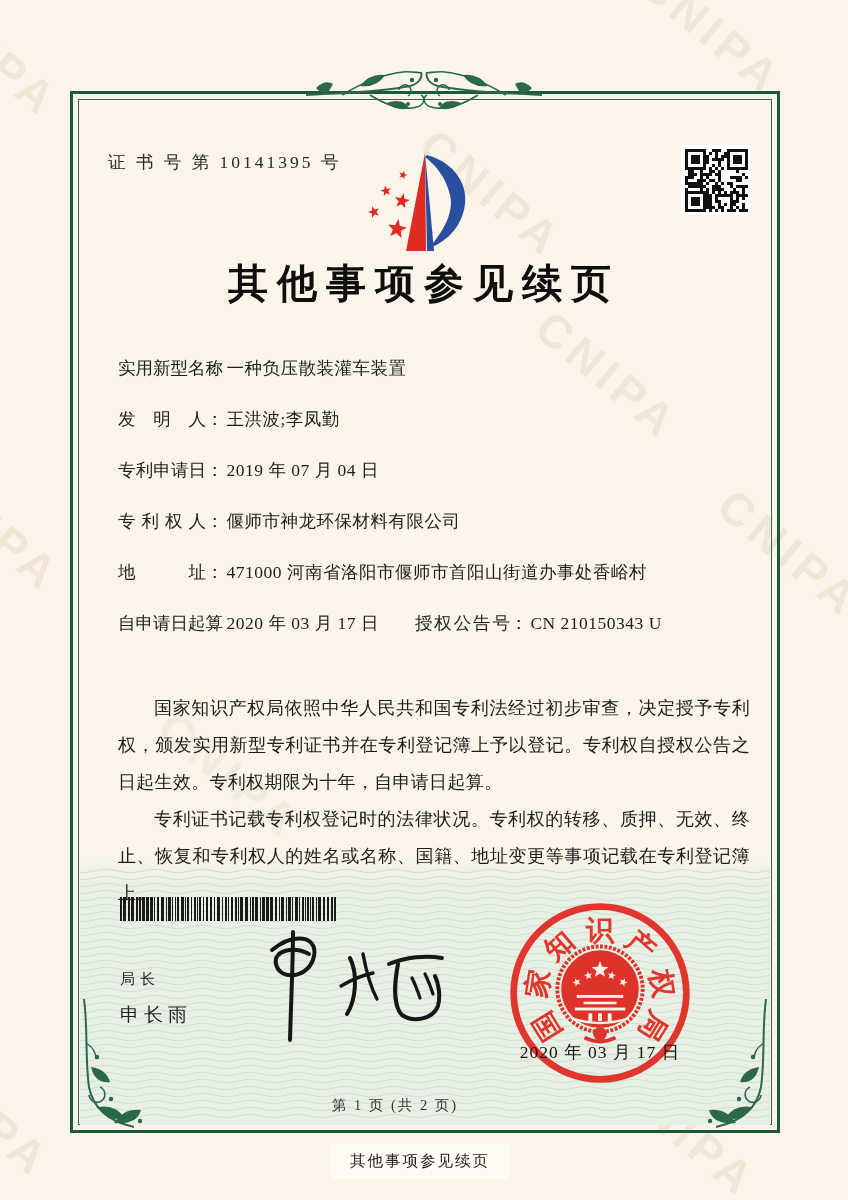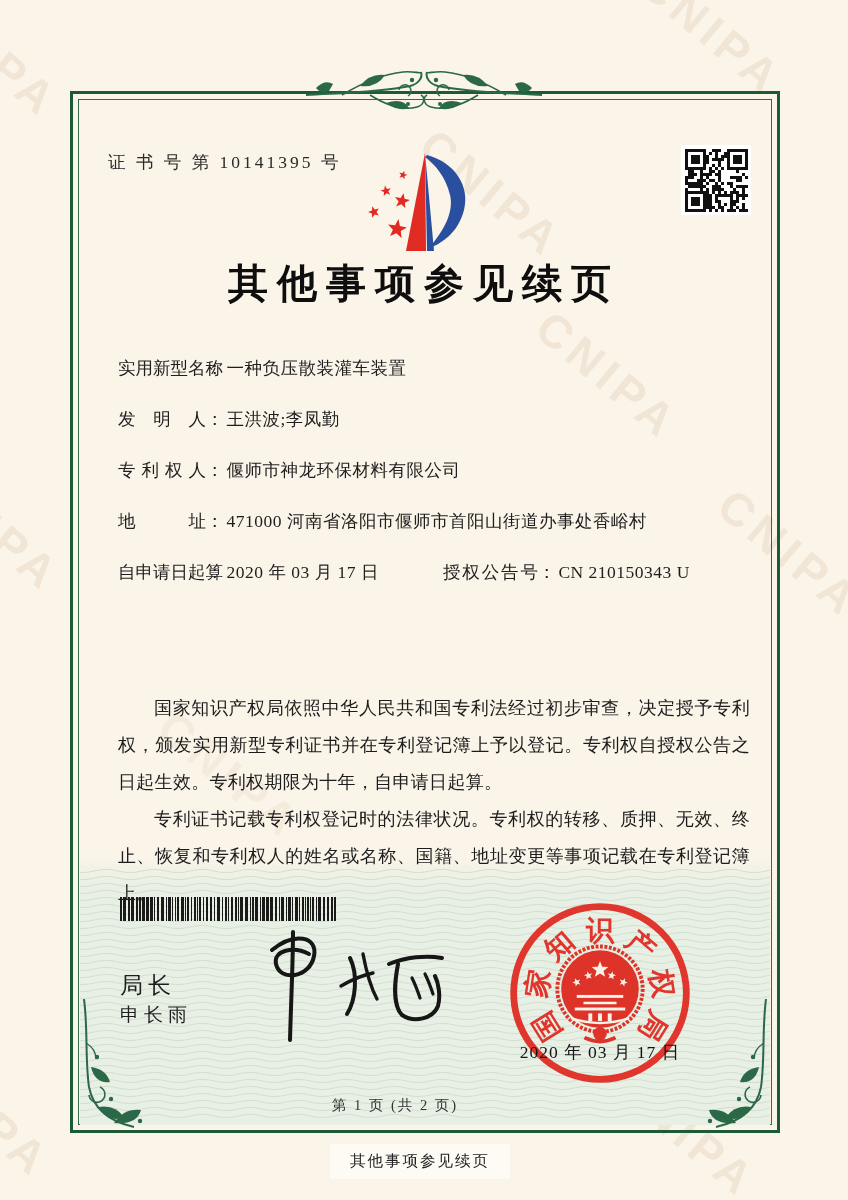--- a/index.html
+++ b/index.html
@@ -39,30 +39,30 @@
   .qr{position:absolute;left:681px;top:145px;width:70px;height:70px;background:#fff;
     display:flex;align-items:center;justify-content:center;}
   .title{position:absolute;left:0;top:256px;width:848px;text-align:center;
     font-size:40px;font-weight:bold;letter-spacing:9px;color:#0e0e0e;}
   
   .fields{position:absolute;left:118px;top:356px;width:640px;font-size:17.5px;color:#1e1e1e;}
   .f-row{height:19px;margin-bottom:32px;white-space:nowrap;}
   .f-label{display:inline-block;width:88px;text-align:justify;text-align-last:justify;vertical-align:top;}
   .f-colon{display:inline-block;margin-right:3px;}
   .f-value{letter-spacing:.5px;font-family:Liberation Serif, serif;}
-  .f-row .pair2{margin-left:64px;}
+  .f-row .pair2{margin-left:36px;}
   .pair2 .f-label{width:95px;}
   
   .paras{position:absolute;left:118px;top:690px;width:632px;
     font-size:18px;line-height:37px;text-align:justify;letter-spacing:.3px;color:#1c1c1c;}
   .paras p{margin:0;text-indent:2em;}
   
   .barcode{position:absolute;left:120px;top:897px;width:220px;height:24px;font-size:0;}
   .barcode span{display:inline-block;height:100%;background:#1a1a1a;vertical-align:top;}
-  .director-title{position:absolute;left:120px;top:970px;font-size:23px;letter-spacing:5px;color:#1e1e1e;}
+  .director-title{position:absolute;left:120px;top:970px;font-size:15px;letter-spacing:5px;color:#1e1e1e;}
   .director-name{position:absolute;left:120px;top:1002px;font-size:19px;letter-spacing:5px;color:#1e1e1e;}
   .signature{position:absolute;left:246px;top:928px;width:205px;height:118px;}
   .seal{position:absolute;left:503px;top:896px;width:194px;height:194px;}
   .seal-date{position:absolute;left:510px;top:1040px;width:180px;text-align:center;
     font-size:17.5px;letter-spacing:1px;color:#141414;}
   .page-info{position:absolute;left:0;top:1096px;width:790px;text-align:center;
     font-size:14.5px;letter-spacing:2px;color:#333;}
   .note{position:absolute;left:330px;top:1144px;background:#fdfbf4;
     padding:7px 20px;font-size:15.5px;letter-spacing:2px;color:#222;}
   svg{display:block;}
@@ -440,20 +440,23 @@
   <div class="title">其他事项参见续页</div>
 
   <div class="fields">
     <div class="f-row">
       <span class="f-label">实用新型名称</span><span class="f-colon">：</span><span class="f-value">一种负压散装灌车装置</span>
     </div>
     <div class="f-row">
       <span class="f-label">发明人</span><span class="f-colon">：</span><span class="f-value">王洪波;李凤勤</span>
     </div>
     <div class="f-row">
+      <span class="f-label">专利申请日</span><span class="f-colon">：</span><span class="f-value">2019 年 07 月 04 日</span>
+    </div>
+    <div class="f-row">
       <span class="f-label">专利权人</span><span class="f-colon">：</span><span class="f-value">偃师市神龙环保材料有限公司</span>
     </div>
     <div class="f-row">
       <span class="f-label">地址</span><span class="f-colon">：</span><span class="f-value">471000 河南省洛阳市偃师市首阳山街道办事处香峪村</span>
     </div>
     <div class="f-row">
       <span class="f-label">自申请日起算</span><span class="f-colon">：</span><span class="f-value">2020 年 03 月 17 日</span><span class="pair2"><span class="f-label">授权公告号</span><span class="f-colon">：</span><span class="f-value">CN 210150343 U</span></span>
     </div>
   </div>
 

